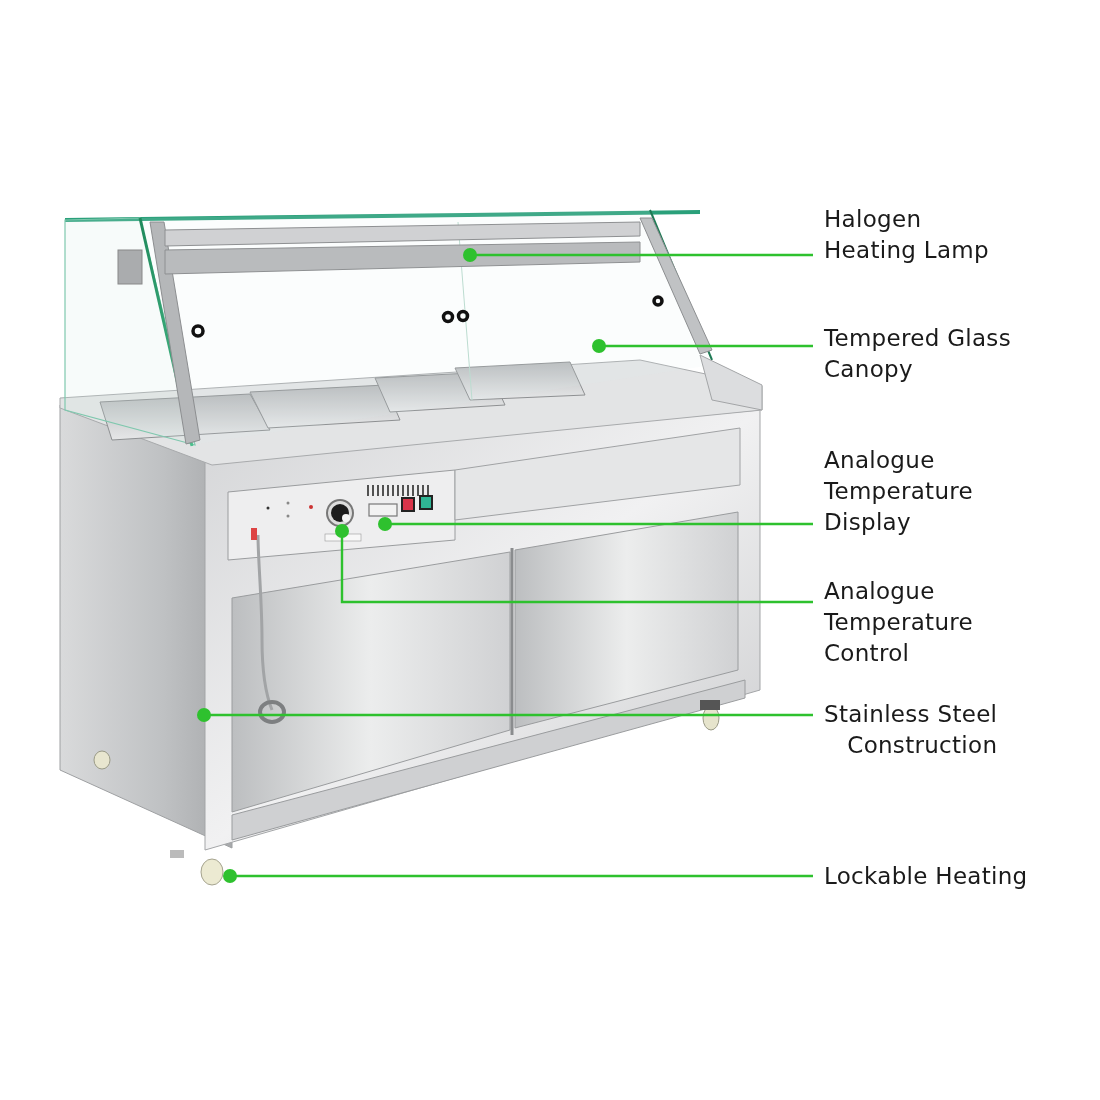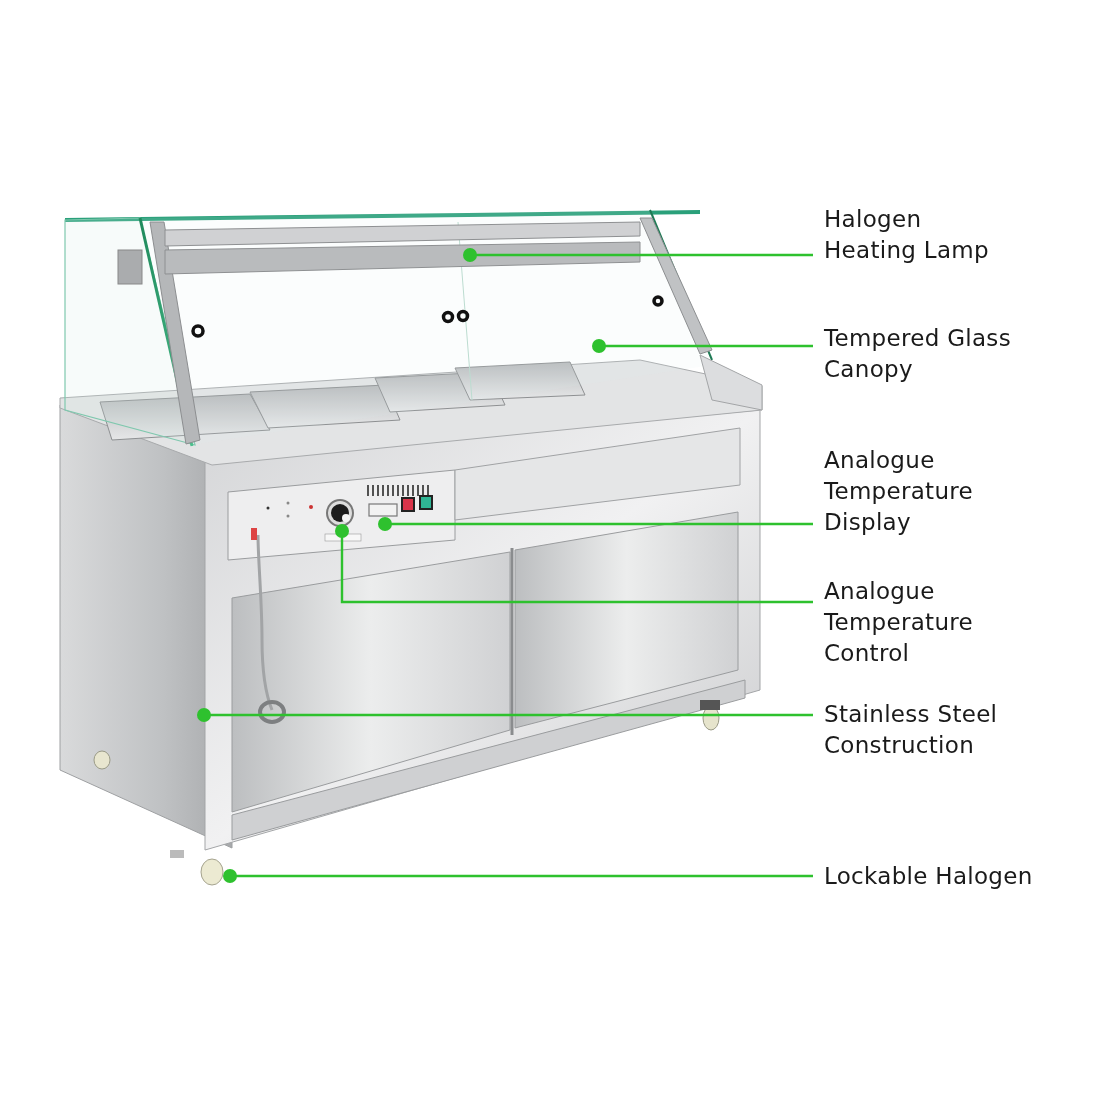--- a/index.html
+++ b/index.html
@@ -158,16 +158,16 @@
   <div class="label" style="top:204px;">Halogen
 Heating Lamp</div>
   <div class="label" style="top:323px;">Tempered Glass
 Canopy</div>
   <div class="label" style="top:445px;">Analogue
 Temperature
 Display</div>
   <div class="label" style="top:576px;">Analogue
 Temperature
 Control</div>
-  <div class="label" style="top:699px;">Stainless Steel
+  <div class="label" style="top:699px;text-align:right;">Stainless Steel
 Construction</div>
-  <div class="label" style="top:861px;">Lockable Halogen</div>
+  <div class="label" style="top:861px;">Lockable Heating</div>
 </div>
 
 </body></html>

